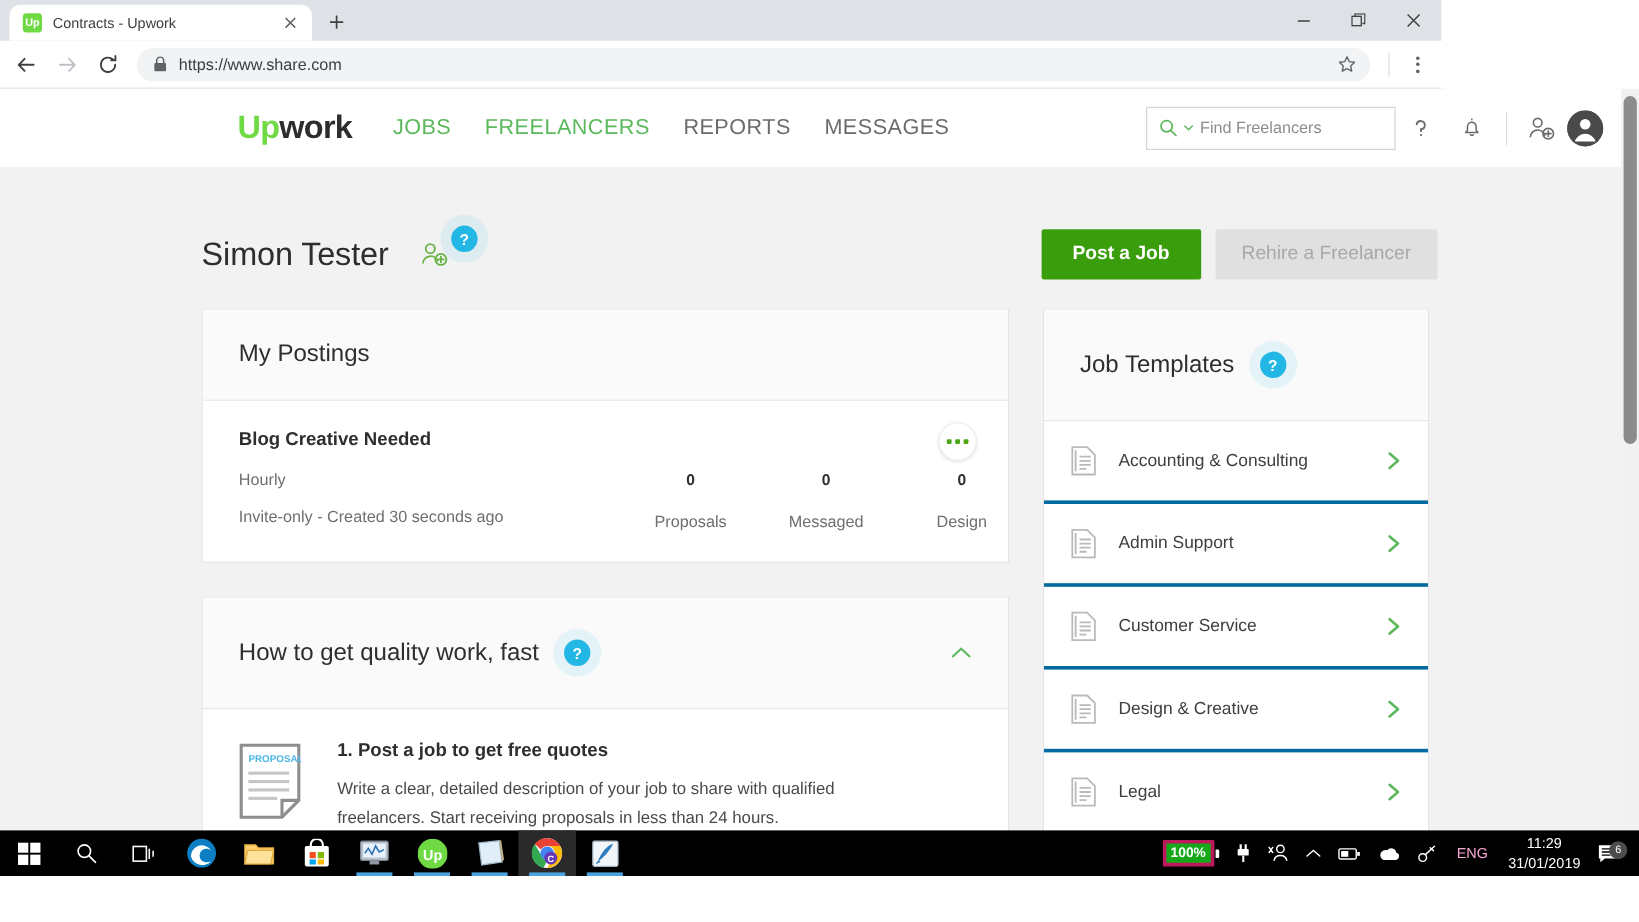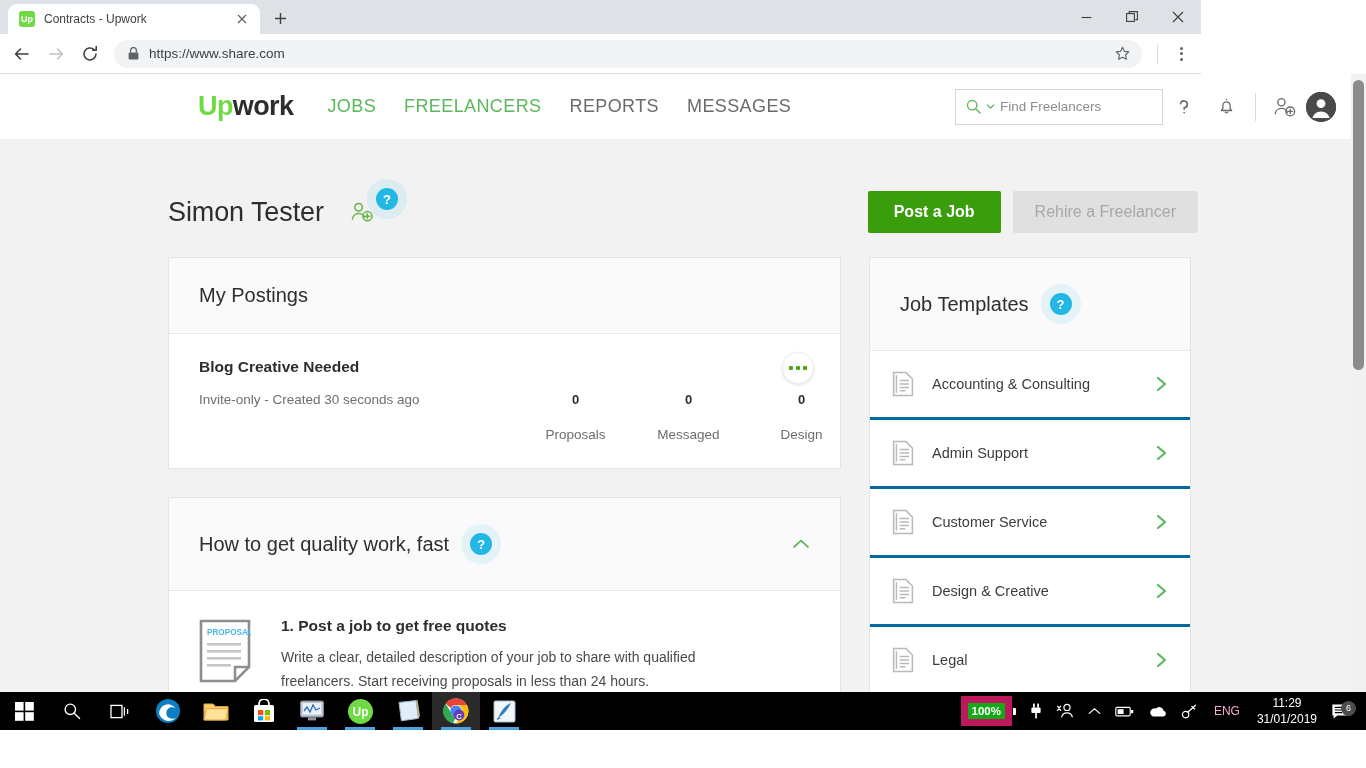--- a/index.html
+++ b/index.html
@@ -194,21 +194,21 @@
   }
   .tb-item.active { background: #2a2a2a; }
   .tb-item .run {
     position: absolute; bottom: 0; left: 9px; width: 30px; height: 3px; background: #4aa3e0;
   }
   .tray { margin-left: auto; display: flex; align-items: center; gap: 0; padding-right: 6px; }
   .tray-ic { height: 38px; display: flex; align-items: center; justify-content: center;
     color: #fff; padding: 0 7px; }
   .battpct {
     background: #17a81a; color: #fff; font-size: 11.5px; font-weight: bold;
-    padding: 1px 4px; border: 7px solid #be185d; line-height: 1.25; border-radius: 1px;
+    padding: 1px 4px; border: 3px solid #be185d; line-height: 1.25; border-radius: 1px;
   }
   .battcap { width: 3px; height: 7px; background: #fff; margin-left: 1px; border-radius: 0 1px 1px 0;}
   .lang { color: #f9a8d4; font-size: 12px; padding: 0 9px; }
   .clock { color: #fff; font-size: 12px; line-height: 1.35; text-align: center; padding: 0 8px; }
   .notif { position: relative; padding: 0 10px 0 6px; color: #fff; display:flex; align-items:center;}
   .notif-badge {
     position: absolute; right: 4px; bottom: 4px; width: 15px; height: 15px;
     border-radius: 50%; background: #4c4c4c; color: #fff; font-size: 9px;
     display: flex; align-items: center; justify-content: center; line-height: 1;
   }
@@ -375,20 +375,21 @@
         <div class="col-left">
 
           <div class="card">
             <div class="card-head">
               <span class="card-title">My Postings</span>
             </div>
             <div class="posting">
               <div class="posting-title">Blog Creative Needed</div>
               <div class="posting-grid">
                 <div class="posting-meta">
+                  <div class="meta-line first">Hourly</div>
                   <div class="meta-line">Invite-only - Created 30 seconds ago</div>
                 </div>
                 <div class="stat">
                   <div class="num">0</div>
                   <div class="lbl">Proposals</div>
                 </div>
                 <div class="stat">
                   <div class="num">0</div>
                   <div class="lbl">Messaged</div>
                 </div>

